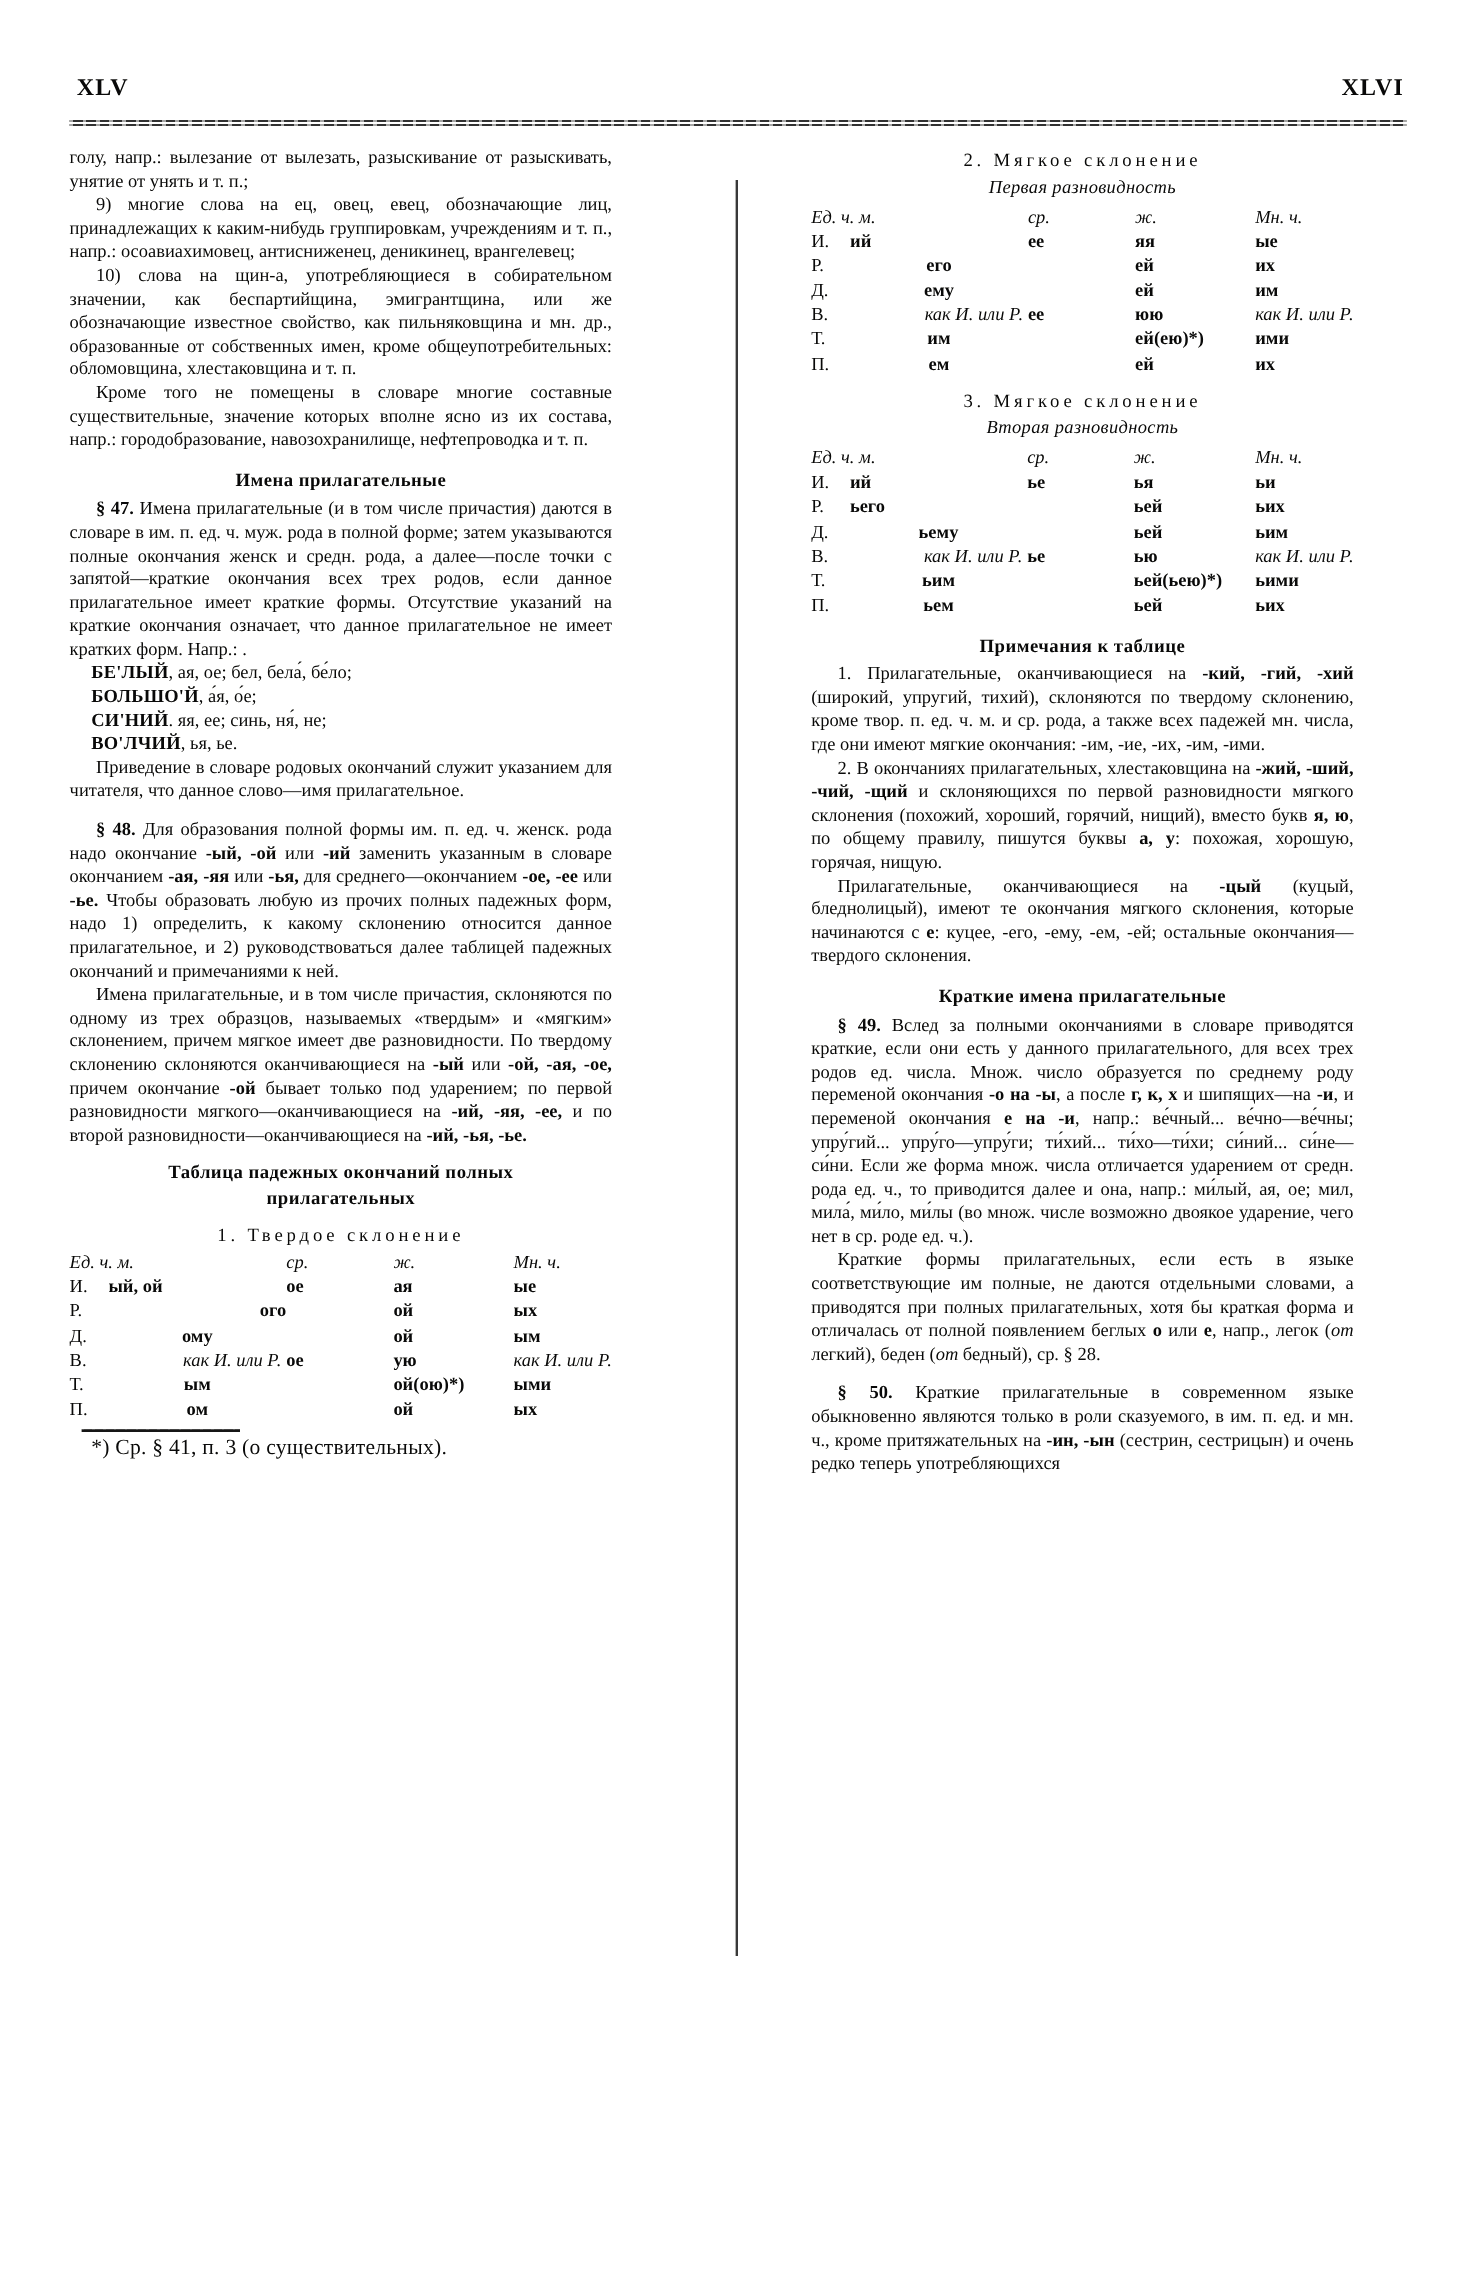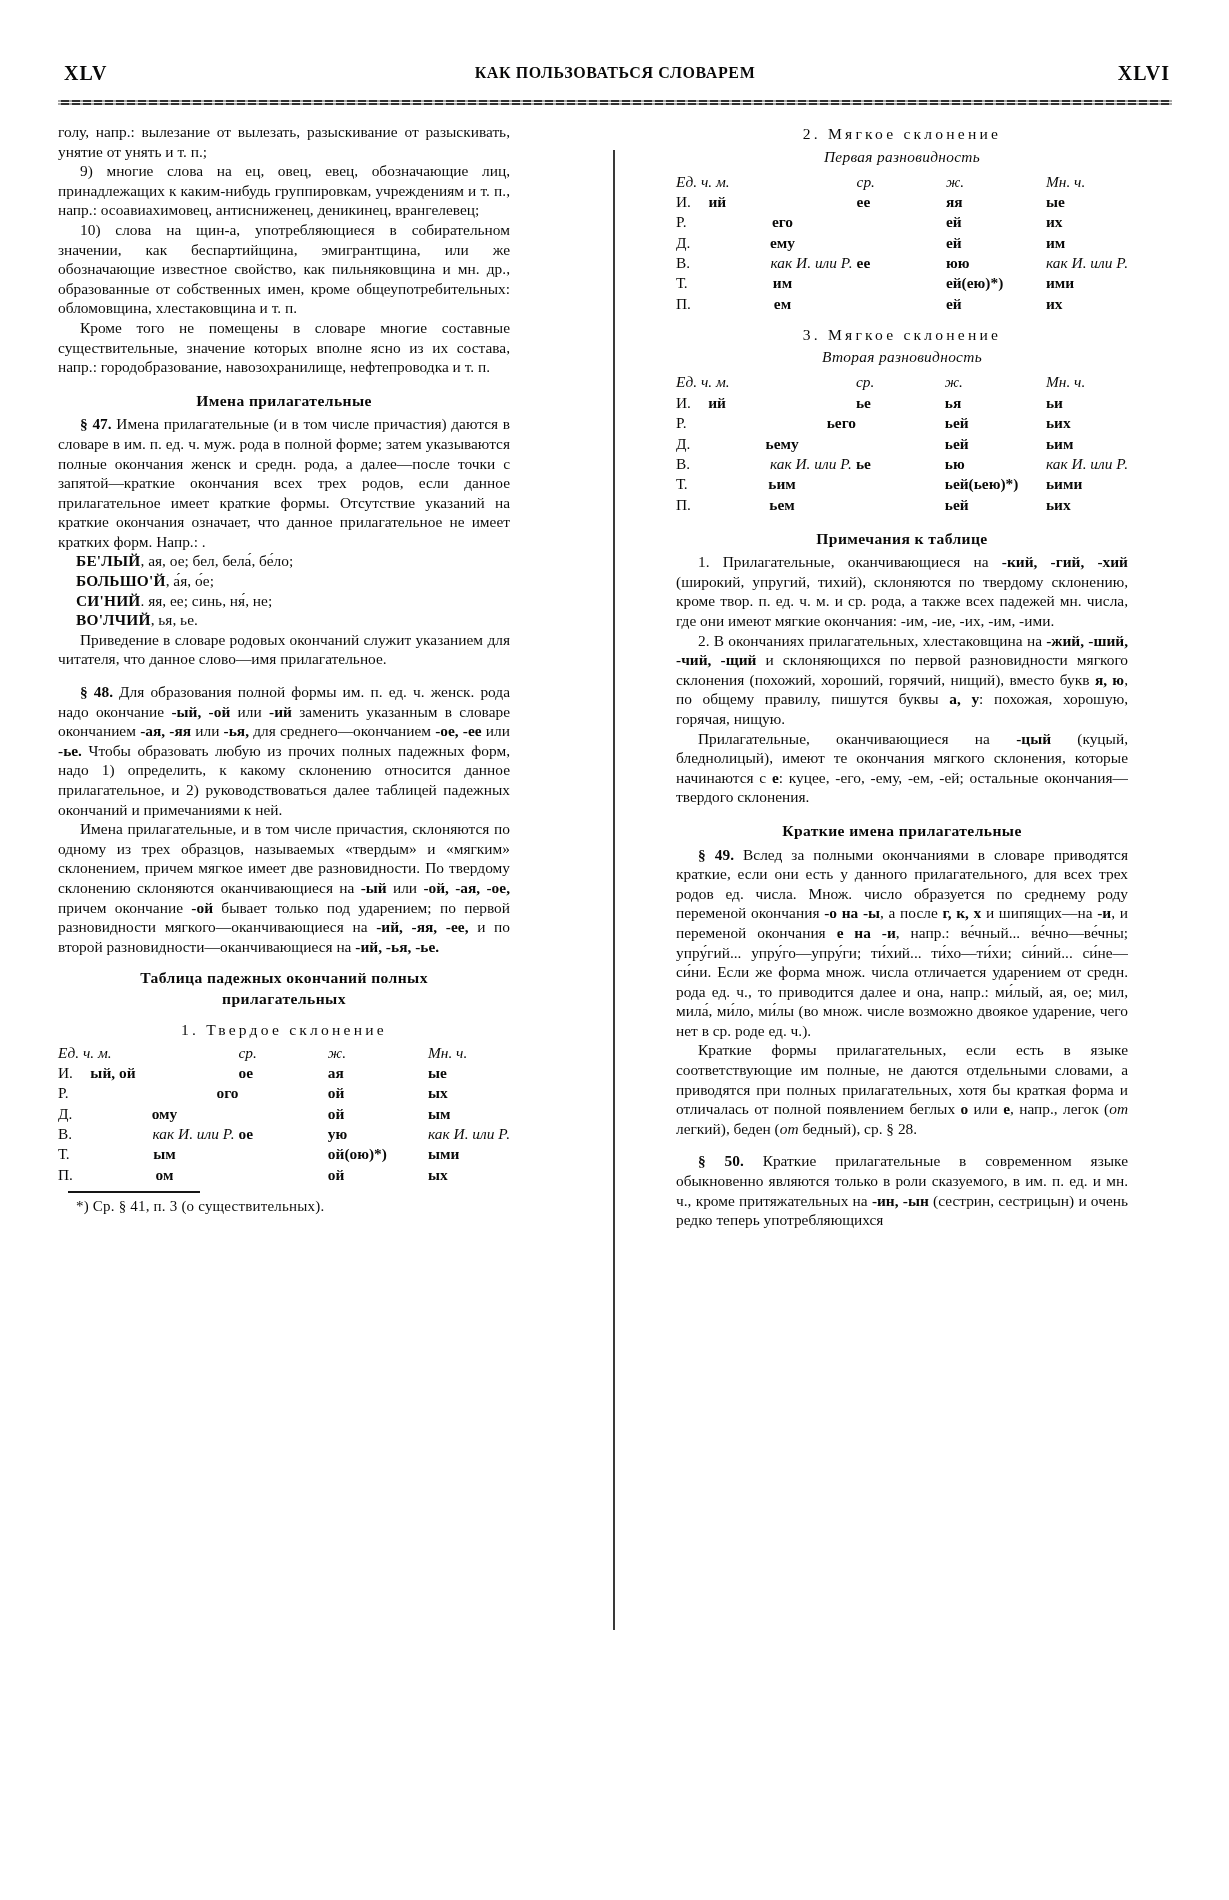--- a/index.html
+++ b/index.html
@@ -88,32 +88,31 @@
   .vrow td{white-space:nowrap;}
   
   .fnrule{
     width:132px;height:3px;margin:6px 0 4px 10px;
     background:linear-gradient(to bottom,#1b1b1b 0 2px,transparent 2px 3px);
   }
   .fnrule:after{
     content:"";display:block;width:132px;height:3px;position:relative;top:-3px;
     background:repeating-linear-gradient(to right,rgba(255,255,255,.6) 0 2px,transparent 2px 9px);
   }
-  .footnote{font-size:15px;line-height:17px;text-indent:18px;letter-spacing:.2px;}
+  .footnote{font-size:18px;line-height:17px;text-indent:18px;letter-spacing:.2px;}
   
   .scan{filter:contrast(1.06);}
 </style>
 </head>
 <body>
 
 <div class="page scan">
 
   <div class="runhead">
     <div class="folio left">XLV</div>
-    <div class="runtitle">КАК ПОЛЬЗОВАТЬСЯ СЛОВАРЕМ</div>
     <div class="folio right">XLVI</div>
   </div>
   <div class="rule"></div>
   <div class="divider"></div>
 
   <div class="col left">
 
     <p>голу, напр.: вылезание от вылезать, разыскивание от разыскивать, унятие от унять и т. п.;</p>
     <p class="ind">9) многие слова на ец, овец, евец, обозначающие лиц, принадлежащих к каким-нибудь группировкам, учреждениям и т. п., напр.: осоавиахимовец, антисниженец, деникинец, врангелевец;</p>
     <p class="ind">10) слова на щин-а, употребляющиеся в собирательном значении, как беспартийщина, эмигрантщина, или же обозначающие известное свойство, как пильняковщина и мн. др., образованные от собственных имен, кроме общеупотребительных: обломовщина, хлестаковщина и т. п.</p>
@@ -267,21 +266,21 @@
       </tr>
       <tr>
         <td class="case">И.</td>
         <td class="m bo">ий</td>
         <td class="sr bo">ье</td>
         <td class="zh bo">ья</td>
         <td class="mn bo">ьи</td>
       </tr>
       <tr>
         <td class="case">Р.</td>
-        <td class="m bo" style="text-align:right">ьего</td>
+        <td class="m bo" style="text-align:left">ьего</td>
         <td class="sr bo"></td>
         <td class="zh bo">ьей</td>
         <td class="mn bo">ьих</td>
       </tr>
       <tr>
         <td class="case">Д.</td>
         <td class="m bo" style="text-align:center">ьему</td>
         <td class="sr bo"></td>
         <td class="zh bo">ьей</td>
         <td class="mn bo">ьим</td>

